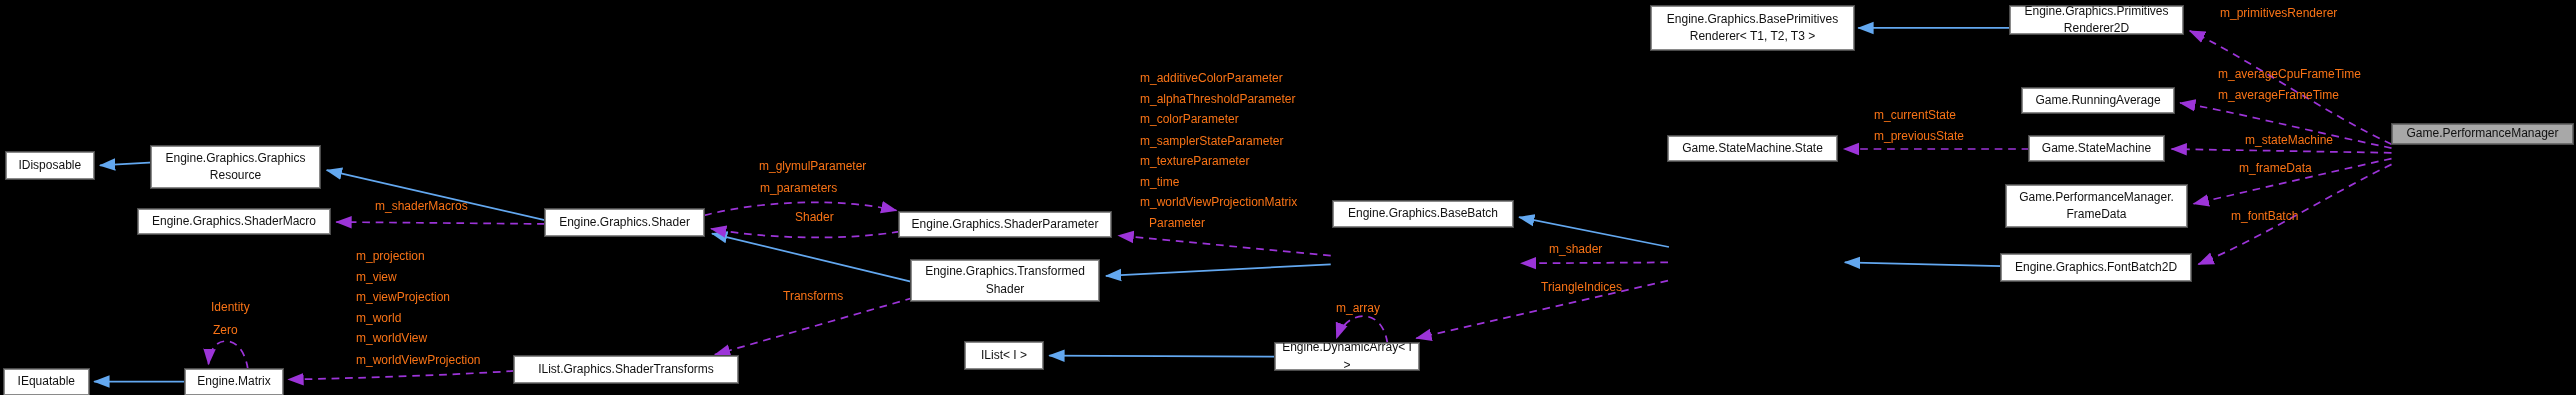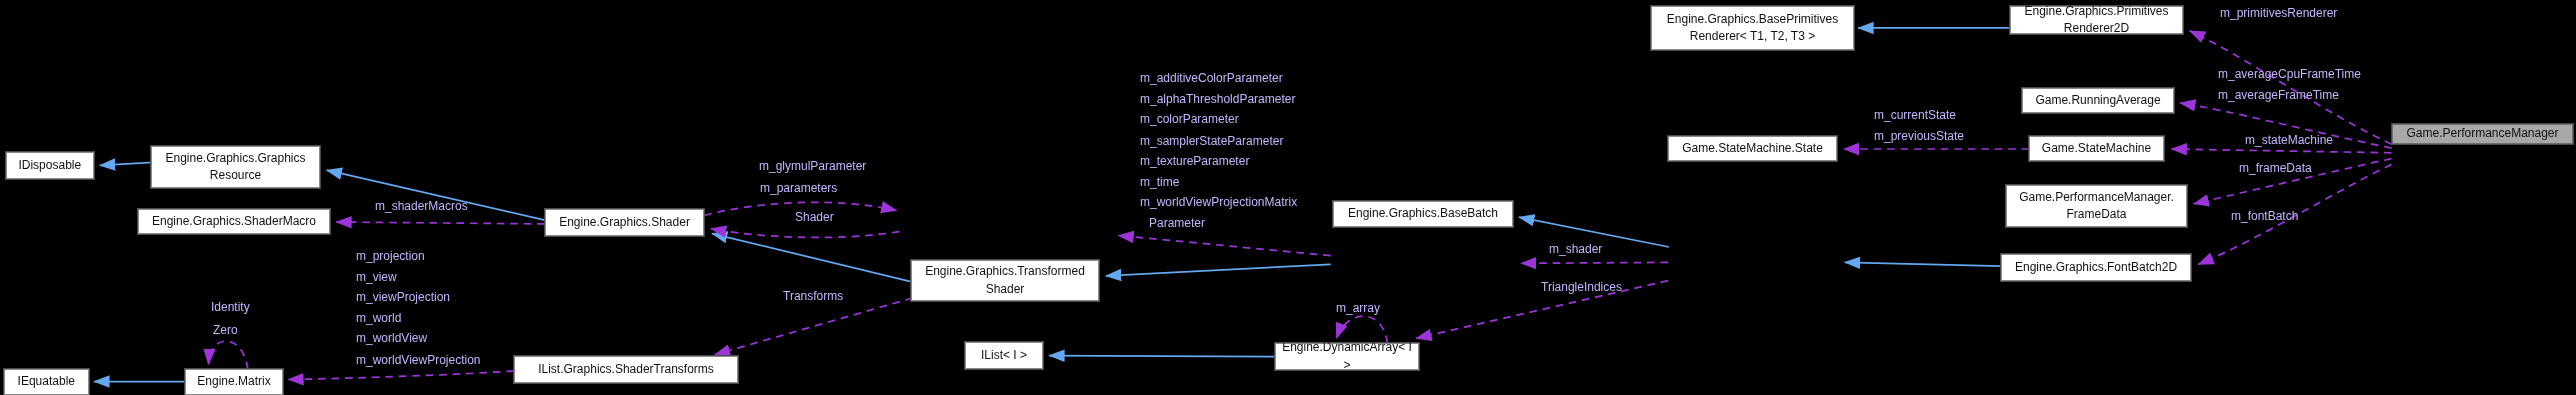--- a/index.html
+++ b/index.html
@@ -4,21 +4,21 @@
 <style>
   html,body{margin:0;padding:0;background:#000;}
   #canvas{position:relative;width:2576px;height:396px;background:#000;overflow:hidden;
           font-family:"Liberation Sans", sans-serif;}
   svg.edges{position:absolute;left:0;top:0;width:2576px;height:396px;}
   .node{position:absolute;box-sizing:border-box;background:#fff;border:1.9px solid #8a8a8a;
         outline:1px solid #4a4a4a;color:#111;font-size:12px;line-height:17.3px;
         display:flex;align-items:center;justify-content:center;text-align:center;
         white-space:pre-line;padding:0 3.8px;}
   .node.current{background:#a8a8a8;border-color:#6e6e6e;}
-  .elabel{position:absolute;color:#c4b5fd;font-size:12px;line-height:14.4px;white-space:nowrap;}
+  .elabel{position:absolute;color:#f97316;font-size:12px;line-height:14.4px;white-space:nowrap;}
 </style>
 </head>
 <body>
 
 <div id="canvas">
 
   <svg class="edges" viewBox="0 0 2681 412" xmlns="http://www.w3.org/2000/svg">
     <defs>
       <marker id="ab" markerUnits="userSpaceOnUse" markerWidth="18" markerHeight="14" refX="16" refY="7" orient="auto">
         <path d="M0,0.5 L17,7 L0,13.5 z" fill="#63a8f0"></path>
@@ -59,20 +59,21 @@
   </svg>
 
   <div class="node" style="left:5.8px;top:152px;width:88px;height:27px">IDisposable</div>
   <div class="node" style="left:151px;top:146px;width:169px;height:42px">Engine.Graphics.Graphics
 Resource</div>
   <div class="node" style="left:138px;top:209px;width:192px;height:25px">Engine.Graphics.ShaderMacro</div>
   <div class="node" style="left:3.8px;top:369px;width:85px;height:26px">IEquatable</div>
   <div class="node" style="left:185px;top:369px;width:98px;height:26px">Engine.Matrix</div>
   <div class="node" style="left:545px;top:209px;width:159px;height:27px">Engine.Graphics.Shader</div>
   <div class="node" style="left:514px;top:356px;width:224px;height:27px">IList.Graphics.ShaderTransforms</div>
+  <div class="node" style="left:899px;top:212px;width:212px;height:25px">Engine.Graphics.ShaderParameter</div>
   <div class="node" style="left:911px;top:260px;width:188px;height:41px">Engine.Graphics.Transformed
 Shader</div>
   <div class="node" style="left:965px;top:342px;width:78px;height:27px">IList&lt; I &gt;</div>
   <div class="node" style="left:1275px;top:343px;width:144px;height:27px">Engine.DynamicArray&lt; I &gt;</div>
   <div class="node" style="left:1333px;top:201px;width:180px;height:26px">Engine.Graphics.BaseBatch</div>
   <div class="node" style="left:1668px;top:136px;width:169px;height:25px">Game.StateMachine.State</div>
   <div class="node" style="left:2022px;top:88px;width:152px;height:25px">Game.RunningAverage</div>
   <div class="node" style="left:2029px;top:136px;width:135px;height:25px">Game.StateMachine</div>
   <div class="node" style="left:1651px;top:5.8px;width:203px;height:44px">Engine.Graphics.BasePrimitives
 Renderer&lt; T1, T2, T3 &gt;</div>

